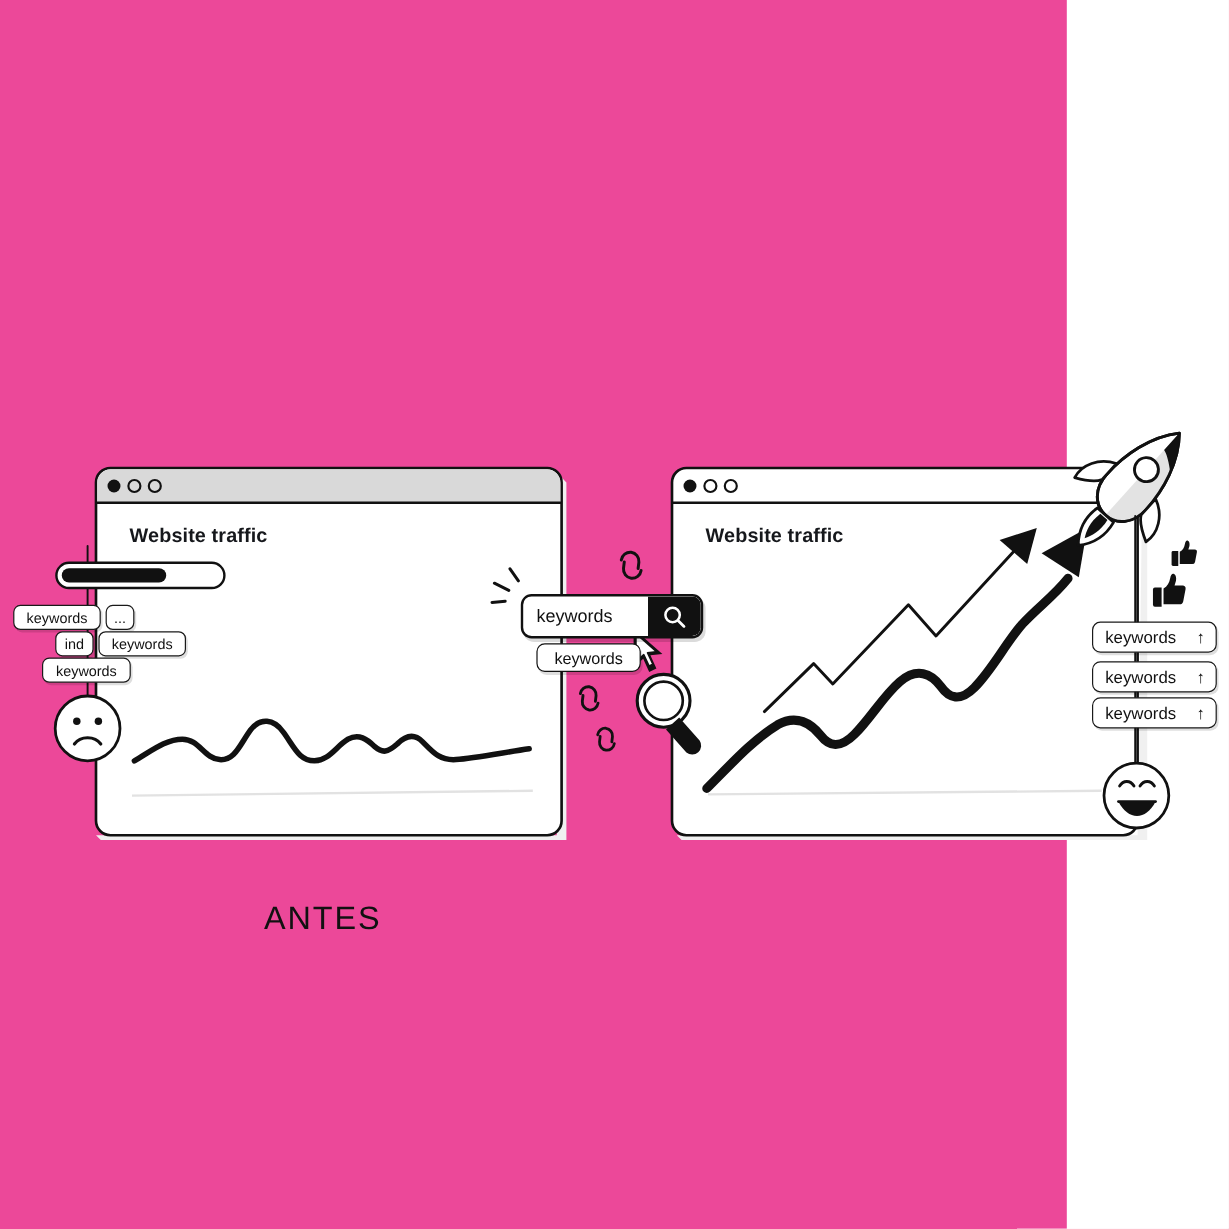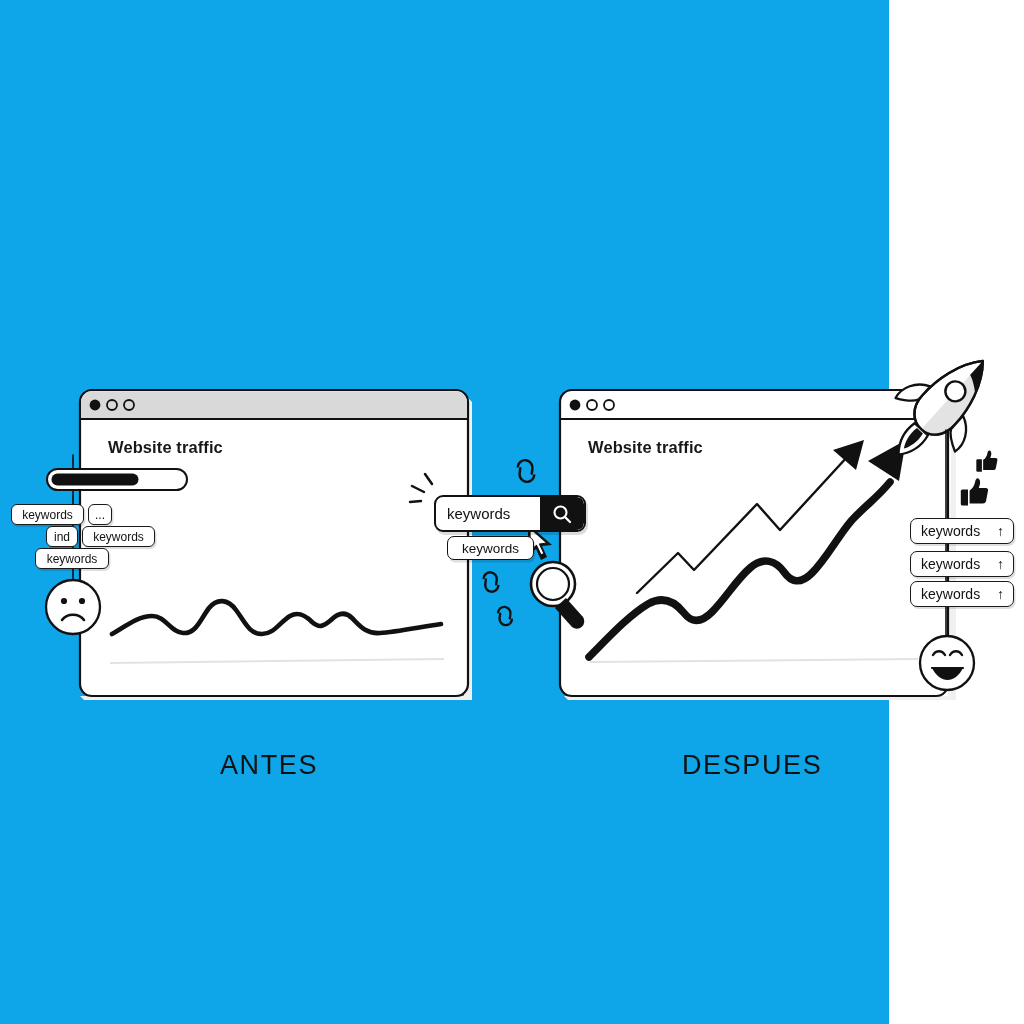--- a/index.html
+++ b/index.html
@@ -12,21 +12,21 @@
     height: 1024px;
     font-family: "Liberation Sans", sans-serif;
     overflow: hidden;
     position: relative;
   }
   #stage {
     position: absolute;
     left: 0; top: 0;
     width: 889px;
     height: 1024px;
-    background: #0ea5e9;
+    background: #ec4899;
   }
   svg.layer {
     position: absolute;
     left: 0; top: 0;
     width: 1024px;
     height: 1024px;
   }
   .ink { stroke: #111111; fill: none; stroke-linecap: round; stroke-linejoin: round; }
   .fill-ink { fill: #111111; stroke: none; }
   .white { fill: #ffffff; }
@@ -314,15 +314,14 @@
   <div class="chip chip-right" style="left:910px; top:551px; width:104px; height:26px;">
     <span>keywords</span>
     <span class="arrow-up">↑</span>
   </div>
   <div class="chip chip-right" style="left:910px; top:581px; width:104px; height:26px;">
     <span>keywords</span>
     <span class="arrow-up">↑</span>
   </div>
 
   <div class="caption" style="left:220px; top:726px;">ANTES</div>
-  <div class="caption" style="left:682px; top:726px;">DESPUES</div>
 
 </div>
 
 </body></html>

